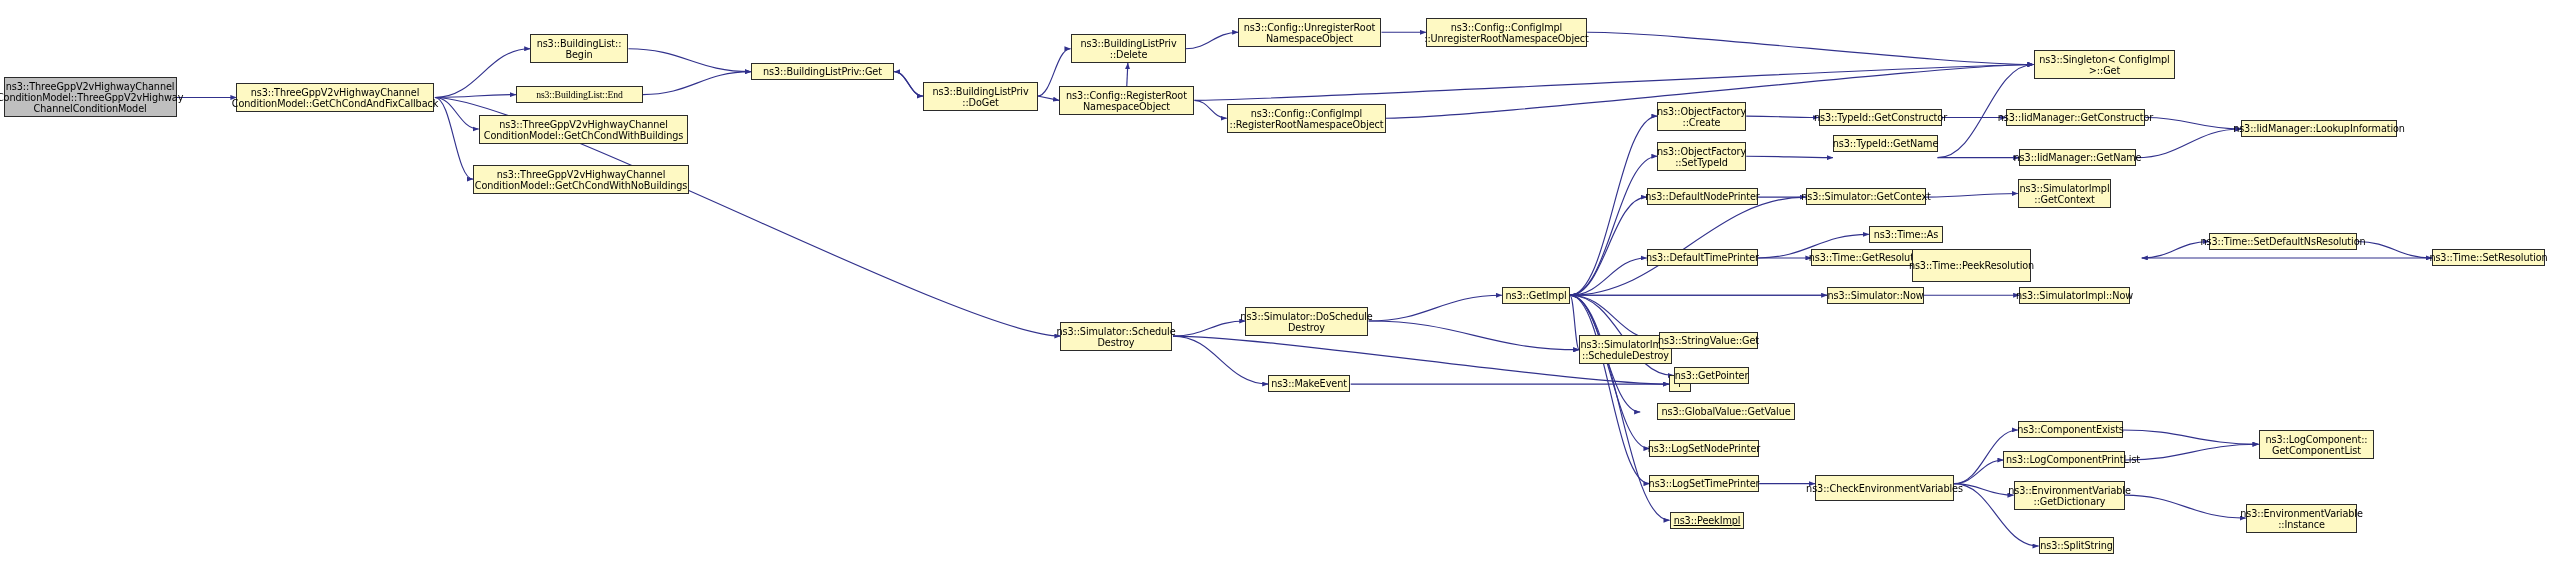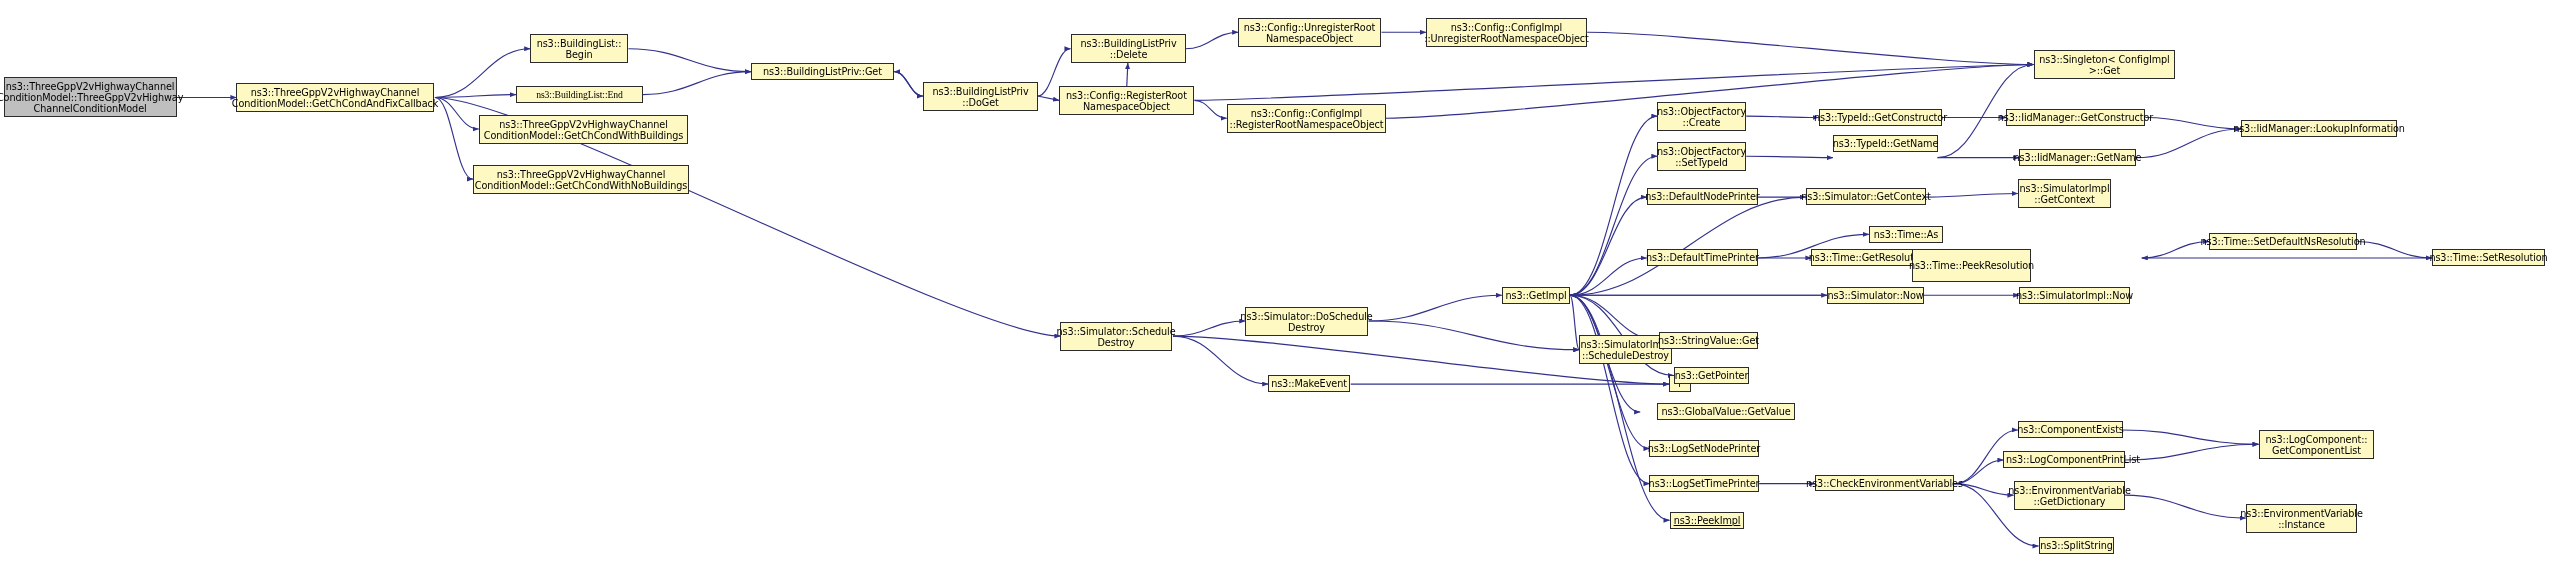--- a/index.html
+++ b/index.html
@@ -168,21 +168,21 @@
       <div class="node" style="left: 1579px; top: 335px; width: 93px; height: 29px;">ns3::SimulatorImpl
 ::ScheduleDestroy</div>
       <div class="node" style="left: 1268px; top: 375px; width: 82px; height: 17px;">ns3::MakeEvent</div>
       <div class="node" style="left: 1669px; top: 375px; width: 21.5px; height: 17px;">f</div>
       <div class="node" style="left: 1659px; top: 332px; width: 99px; height: 17px;">ns3::StringValue::Get</div>
       <div class="node" style="left: 1674px; top: 367px; width: 75px; height: 17px;">ns3::GetPointer</div>
       <div class="node" style="left: 1640px; top: 403px; width: 138px; height: 17px; margin-left: 17px;">ns3::GlobalValue::GetValue</div>
       <div class="node" style="left: 1649px; top: 440px; width: 110px; height: 17px;">ns3::LogSetNodePrinter</div>
       <div class="node" style="left: 1649px; top: 475px; width: 110px; height: 17px;">ns3::LogSetTimePrinter</div>
       <div class="node" style="left: 1670px; top: 512px; width: 74px; height: 17px; text-decoration: underline;">ns3::PeekImpl</div>
-      <div class="node" style="left: 1815px; top: 475px; width: 139px; height: 16px;">ns3::CheckEnvironmentVariables</div>
+      <div class="node" style="left: 1815px; top: 475px; width: 139px; height: 26px;">ns3::CheckEnvironmentVariables</div>
       <div class="node" style="left: 2018px; top: 421px; width: 105px; height: 17px;">ns3::ComponentExists</div>
       <div class="node" style="left: 2003px; top: 451px; width: 122px; height: 17px; padding-left: 21px;">ns3::LogComponentPrintList</div>
       <div class="node" style="left: 2014px; top: 481px; width: 111px; height: 29px;">ns3::EnvironmentVariable
 ::GetDictionary</div>
       <div class="node" style="left: 2039px; top: 537px; width: 75px; height: 17px;">ns3::SplitString</div>
       <div class="node" style="left: 2259px; top: 430px; width: 115px; height: 29px;">ns3::LogComponent::
 GetComponentList</div>
       <div class="node" style="left: 2246px; top: 504px; width: 111px; height: 29px;">ns3::EnvironmentVariable
 ::Instance</div>
     </div>

